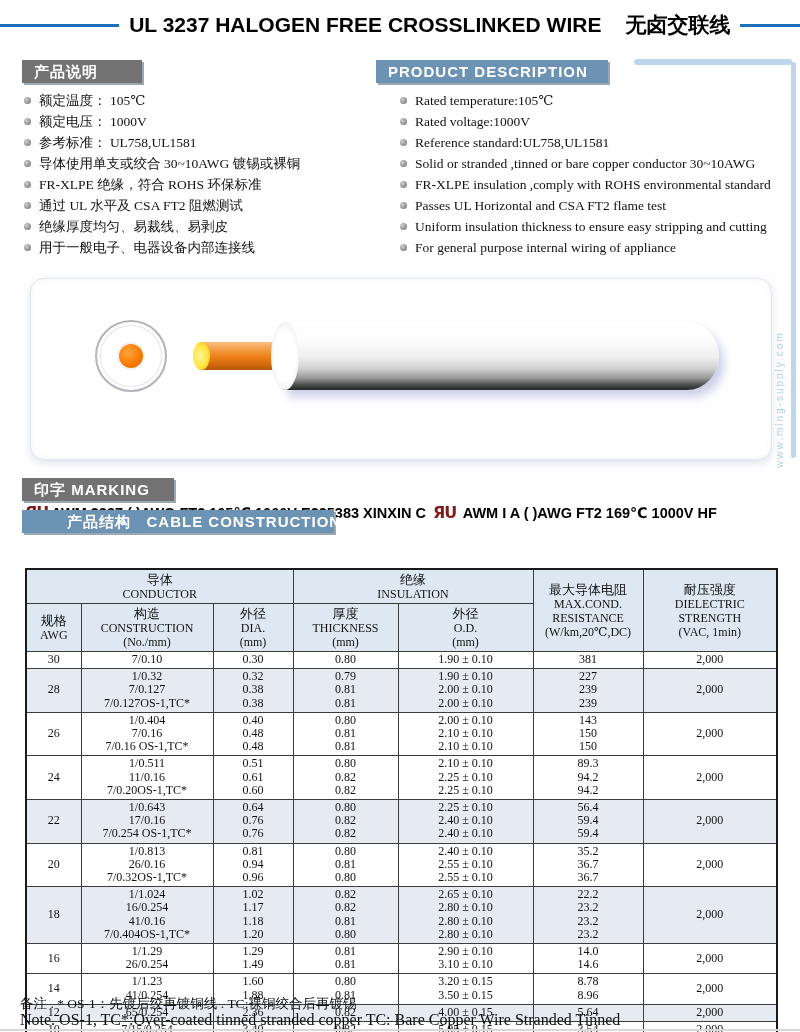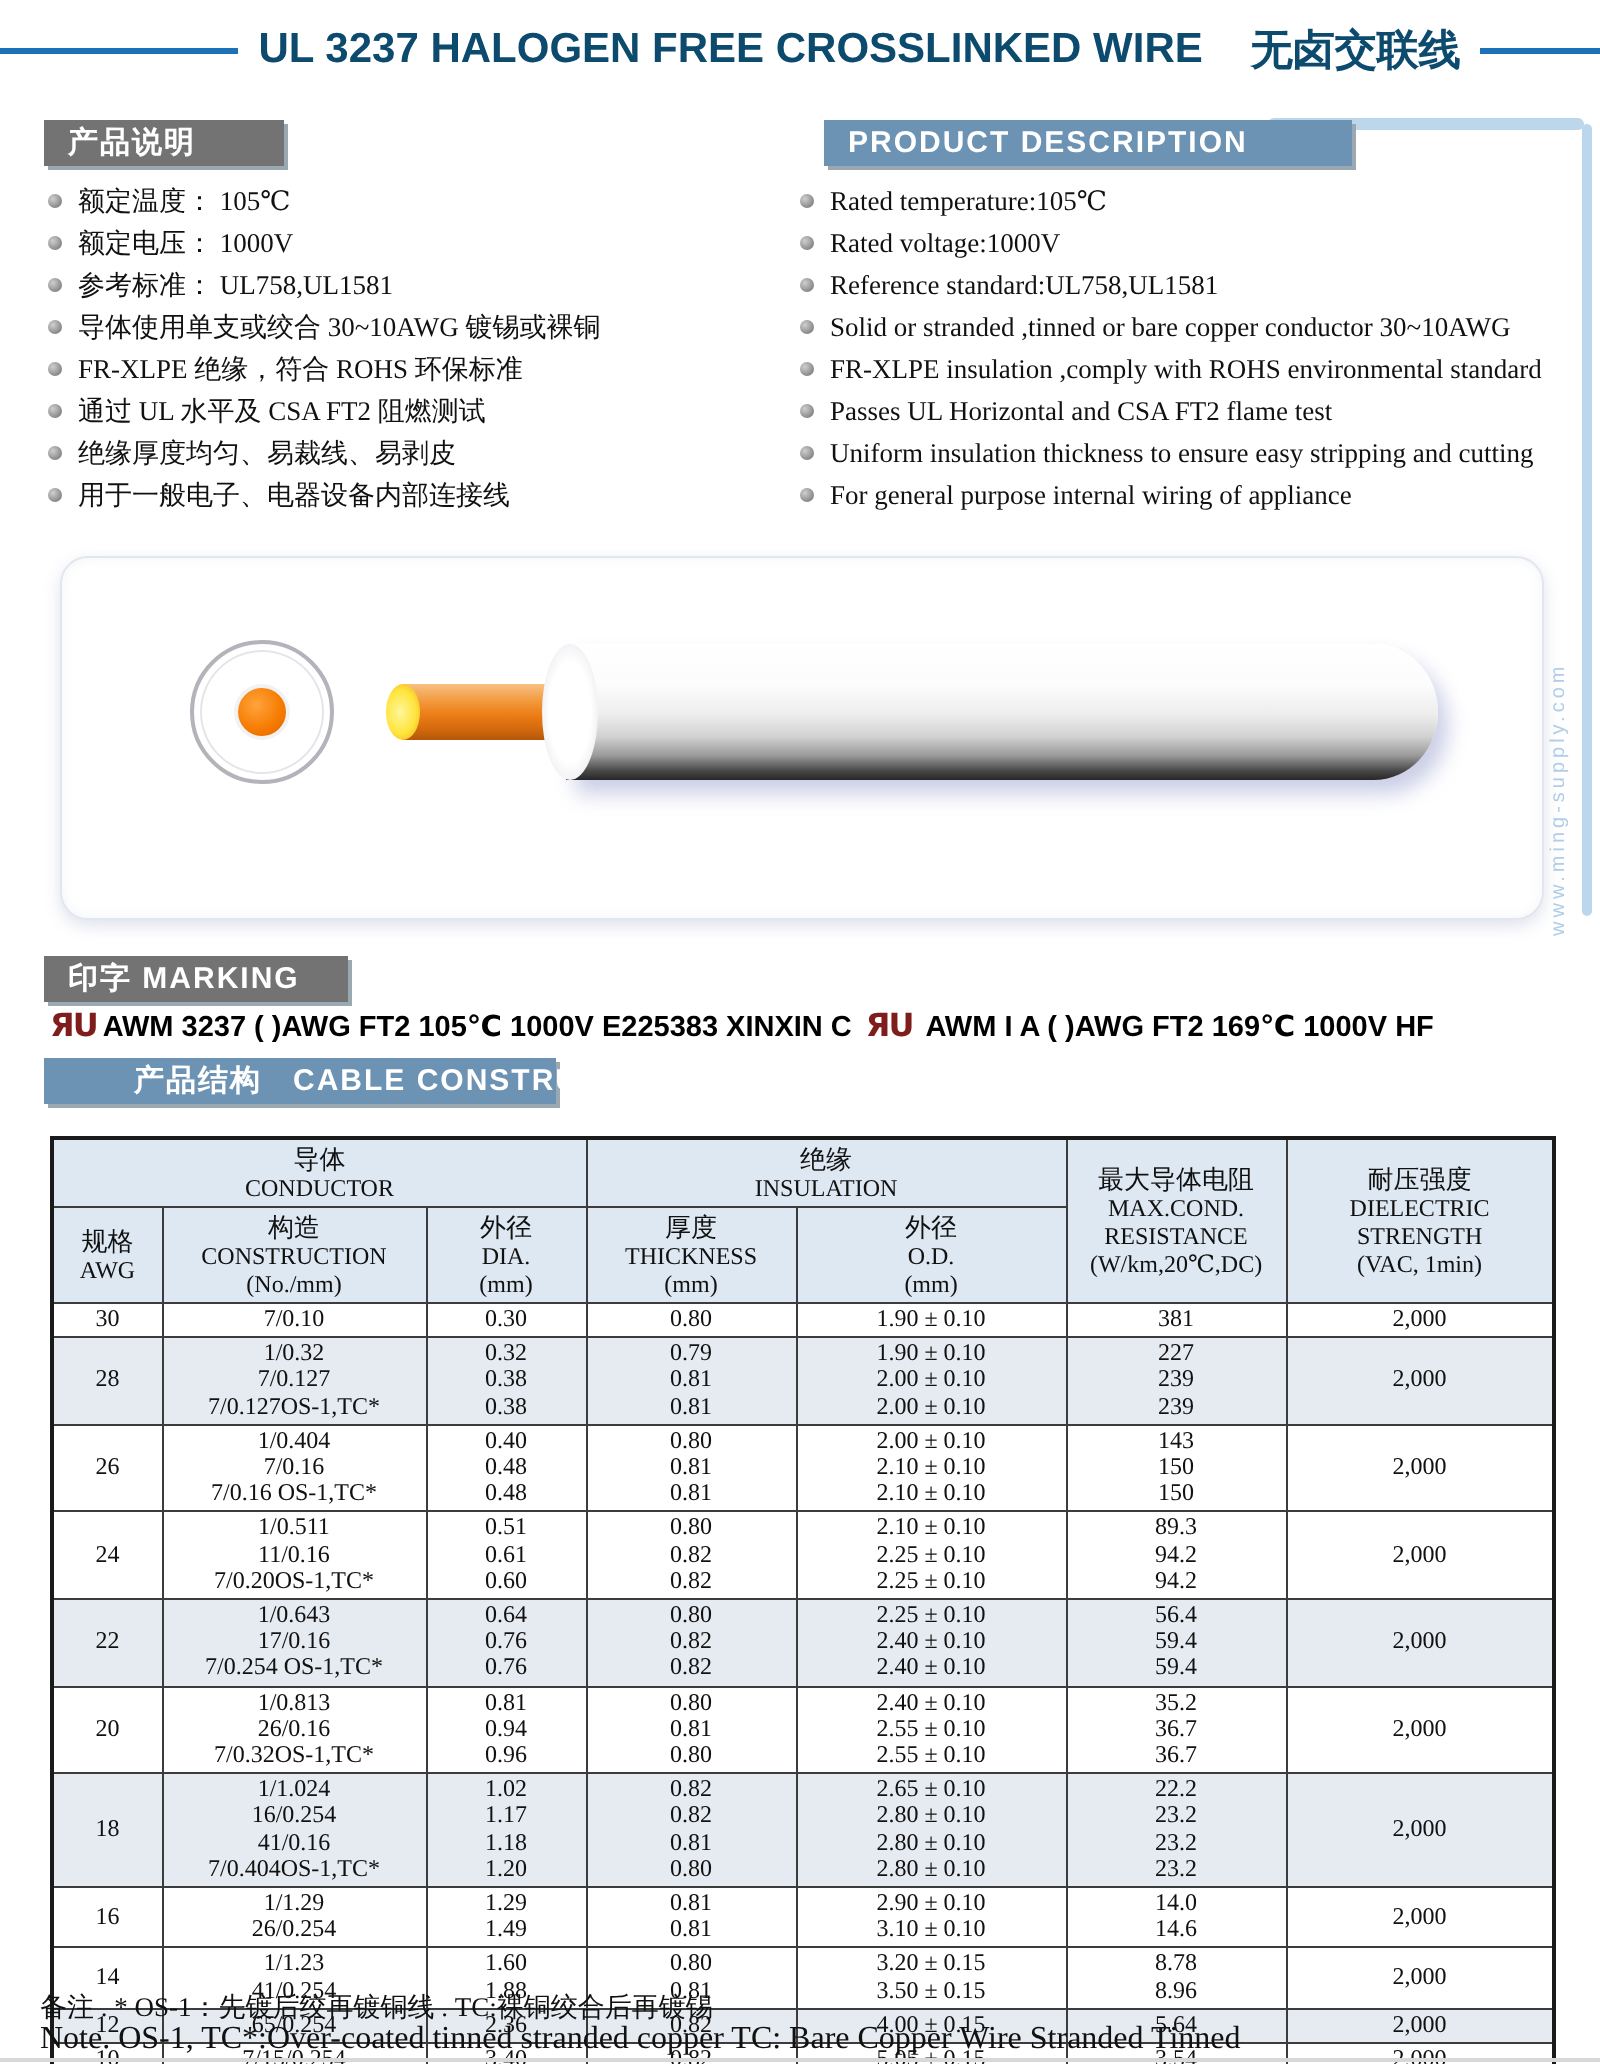--- a/index.html
+++ b/index.html
@@ -5,32 +5,32 @@
   * { margin:0; padding:0; box-sizing:border-box; }
   html,body { width:800px; background:#fff; }
   body { position:relative; width:800px; height:1032px; font-family:"Liberation Serif","DejaVu Serif",serif; color:#111; overflow:hidden; }
 
   
   .title-row { position:absolute; left:0; top:10px; width:800px; height:30px;
     display:flex; align-items:center; justify-content:center; gap:10px; }
   .title-rule { height:3px; background:#1d71b8; }
   .rule-left { width:132px; } .rule-right { width:66px; }
   .title-en, .title-zh { font-family:"Liberation Sans","DejaVu Sans",sans-serif;
-    font-weight:bold; font-size:21px; color:#0c4a6e; white-space:nowrap; }
+    font-weight:bold; font-size:21px; color:#000000; white-space:nowrap; }
   .title-zh { margin-left:14px; }
 
   
   .bar { position:absolute; height:23px; color:#fff; font-family:"Liberation Sans","DejaVu Sans",sans-serif;
     font-weight:bold; font-size:15px; line-height:23px; padding-left:12px; letter-spacing:1px;
     background:#737373; box-shadow:2px 2px 0 #9aa8b2; white-space:nowrap; }
   .bar-blue { background:#6c92b4; }
   #bar-notes    { left:22px; top:60px;  width:120px; }
-  #bar-desc     { left:412px; top:60px; width:264px; }
+  #bar-desc     { left:376px; top:60px; width:232px; }
   #bar-marking  { left:22px; top:478px; width:152px; }
-  #bar-constr   { left:22px; top:529px; width:256px;padding-left:45px; }
+  #bar-constr   { left:22px; top:510px; width:312px;padding-left:45px; }
 
   
   ul.bullets { position:absolute; list-style:none; }
   #list-notes { left:22px; top:90px; width:372px; }
   #list-desc  { left:398px; top:90px; width:400px; }
   ul.bullets li { display:flex; align-items:flex-start; line-height:21px; font-size:13.5px; white-space:nowrap; }
   ul.bullets .dot { flex:none; width:7px; height:7px; border-radius:50%; margin:7px 8px 0 2px;
     background:radial-gradient(circle at 35% 35%, #cfcfcf, #8e8e8e 65%, #6e6e6e); }
 
   

